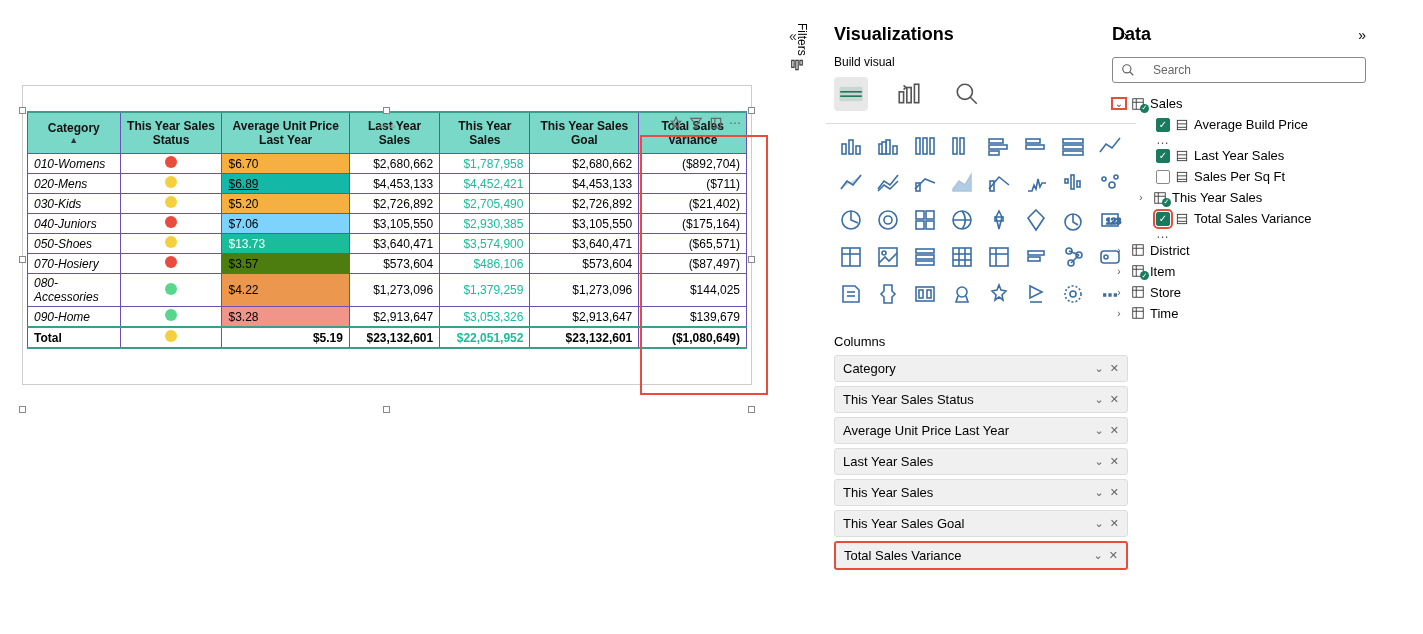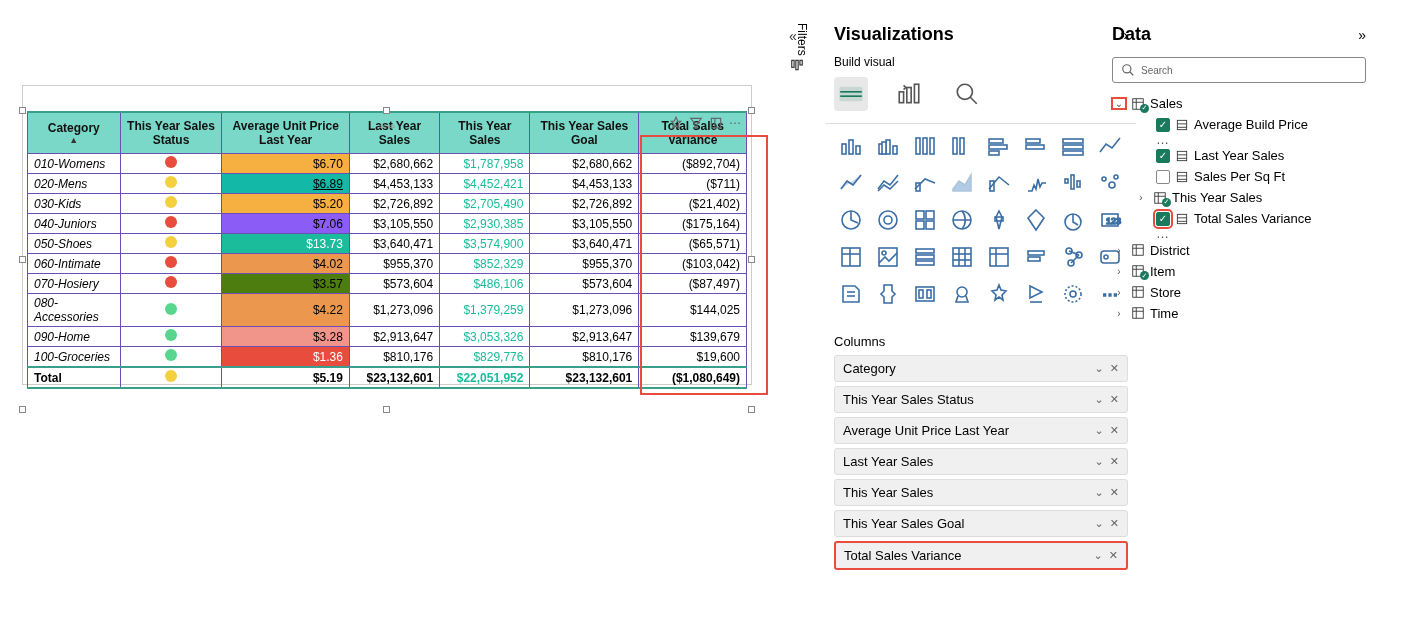--- a/index.html
+++ b/index.html
@@ -20,31 +20,31 @@
 .visual-bar { position: absolute; top: 5px; right: 10px; display: flex; gap: 6px; }
 .visual-bar span { color: #666; font-size: 12px; cursor: pointer; }
 .drag-lines { position: absolute; top: 10px; left: calc(50% - 8px); color: #999; font-size: 10px; letter-spacing: 2px; }
 
 table.data { width: 720px; border-collapse: collapse; margin: 25px 4px 0 4px; font-size: 12px; }
 table.data th { background: #79d8c7; color: #111; font-weight: 600; text-align: center; padding: 6px 4px; border: 1px solid #6b4fb5; border-top: 2px solid #3a9e8c; }
 table.data td { border: 1px solid #6b4fb5; padding: 2px 6px; height: 18px; }
 table.data td.cat { text-align: left; font-style: italic; }
 table.data td.status { text-align: center; }
 table.data td.num { text-align: right; }
-table.data td.avgprice { text-align: right; }
+table.data td.avgprice { }
 table.data td.thisyear { text-align: right; }
 .dot { display: inline-block; width: 12px; height: 12px; border-radius: 50%; }
 .red { background: #e74c3c; }
 .yellow { background: #f4d03f; }
 .green { background: #58d68d; }
 
 .price-bg-0 { background: #f5b041; }
 .price-bg-1 { background: #14b8a6; text-decoration: underline; }
 .price-bg-2 { background: #f5b041; }
-.price-bg-3 { background: #8b5cf6; }
+.price-bg-3 { background: #7dd3fc; }
 .price-bg-4 { background: #1abc9c; color: #fff; }
 .price-bg-5 { background: #eb984e; }
 .price-bg-6 { background: #4d7c0f; }
 .price-bg-7 { background: #eb984e; }
 .price-bg-8 { background: #f1948a; }
 .price-bg-9 { background: #e74c3c; color: #fff; }
 
 .thisyear { color: #1abc9c; }
 table.data tr.total td { font-weight: 700; border: 1px solid #6b4fb5; border-top: 2px solid #3a9e8c; border-bottom: 2px solid #3a9e8c; }
 table.data tr.total td:first-child { text-align: left; }
@@ -71,21 +71,21 @@
 
 .field-well { padding: 8px; }
 .field-well h3 { font-size: 13px; font-weight: 400; margin-bottom: 6px; }
 .well-item { background: #f0f0f0; border: 1px solid #ddd; border-radius: 3px; padding: 5px 8px; margin-bottom: 4px; display: flex; justify-content: space-between; align-items: center; font-size: 13px; }
 .well-item.highlighted { border: 2px solid #e74c3c; }
 .well-ctrl { display: flex; gap: 6px; color: #666; font-size: 11px; }
 .well-ctrl span { cursor: pointer; }
 
 
 .data-pane { position: absolute; left: 1104px; top: 18px; width: 270px; }
-.search-box { margin: 6px 8px; border: 1px solid #888; border-radius: 3px; padding: 5px 8px; display: flex; align-items: center; gap: 6px; font-size: 10px; color: #666; }
+.search-box { margin: 6px 8px; border: 1px solid #888; border-radius: 3px; padding: 5px 8px; display: flex; align-items: center; gap: 18px; font-size: 12px; color: #666; }
 .tree { padding: 4px 8px; font-size: 13px; }
 .tree-row { display: flex; align-items: center; gap: 5px; padding: 3px 0; cursor: pointer; }
 .tree-row.indent1 { padding-left: 22px; }
 .tree-row.indent2 { padding-left: 44px; }
 .chevron { width: 14px; font-size: 10px; color: #555; text-align: center; }
 .chk { width: 14px; height: 14px; border: 1px solid #888; border-radius: 2px; display: inline-flex; align-items: center; justify-content: center; font-size: 10px; }
 .chk.checked { background: #1a7a5e; border-color: #1a7a5e; color: #fff; }
 .chk.highlighted { outline: 2px solid #e74c3c; outline-offset: 1px; }
 .chevron.highlighted { outline: 2px solid #e74c3c; outline-offset: -1px; padding: 0 2px; }
 .tbl-icon, .fld-icon { width: 14px; height: 14px; display: inline-flex; }
@@ -173,29 +173,20 @@
           <tr>
     <td class="cat">050-Shoes</td>
     <td class="status"><span class="dot yellow"></span></td>
     <td class="avgprice price-bg-4">$13.73</td>
     <td class="num">$3,640,471</td>
     <td class="num thisyear">$3,574,900</td>
     <td class="num">$3,640,471</td>
     <td class="num">($65,571)</td>
           </tr>
           <tr>
-    <td class="cat">060-Intimate</td>
-    <td class="status"><span class="dot red"></span></td>
-    <td class="avgprice price-bg-5">$4.02</td>
-    <td class="num">$955,370</td>
-    <td class="num thisyear">$852,329</td>
-    <td class="num">$955,370</td>
-    <td class="num">($103,042)</td>
-          </tr>
-          <tr>
     <td class="cat">070-Hosiery</td>
     <td class="status"><span class="dot red"></span></td>
     <td class="avgprice price-bg-6">$3.57</td>
     <td class="num">$573,604</td>
     <td class="num thisyear">$486,106</td>
     <td class="num">$573,604</td>
     <td class="num">($87,497)</td>
           </tr>
           <tr>
     <td class="cat">080-Accessories</td>
@@ -207,29 +198,20 @@
     <td class="num">$144,025</td>
           </tr>
           <tr>
     <td class="cat">090-Home</td>
     <td class="status"><span class="dot green"></span></td>
     <td class="avgprice price-bg-8">$3.28</td>
     <td class="num">$2,913,647</td>
     <td class="num thisyear">$3,053,326</td>
     <td class="num">$2,913,647</td>
     <td class="num">$139,679</td>
-          </tr>
-          <tr>
-    <td class="cat">100-Groceries</td>
-    <td class="status"><span class="dot green"></span></td>
-    <td class="avgprice price-bg-9">$1.36</td>
-    <td class="num">$810,176</td>
-    <td class="num thisyear">$829,776</td>
-    <td class="num">$810,176</td>
-    <td class="num">$19,600</td>
           </tr>
           <tr class="total">
   <td>Total</td>
   <td class="status"><span class="dot yellow"></span></td>
   <td class="num">$5.19</td>
   <td class="num">$23,132,601</td>
   <td class="num thisyear">$22,051,952</td>
   <td class="num">$23,132,601</td>
   <td class="num">($1,080,649)</td>
           </tr>

